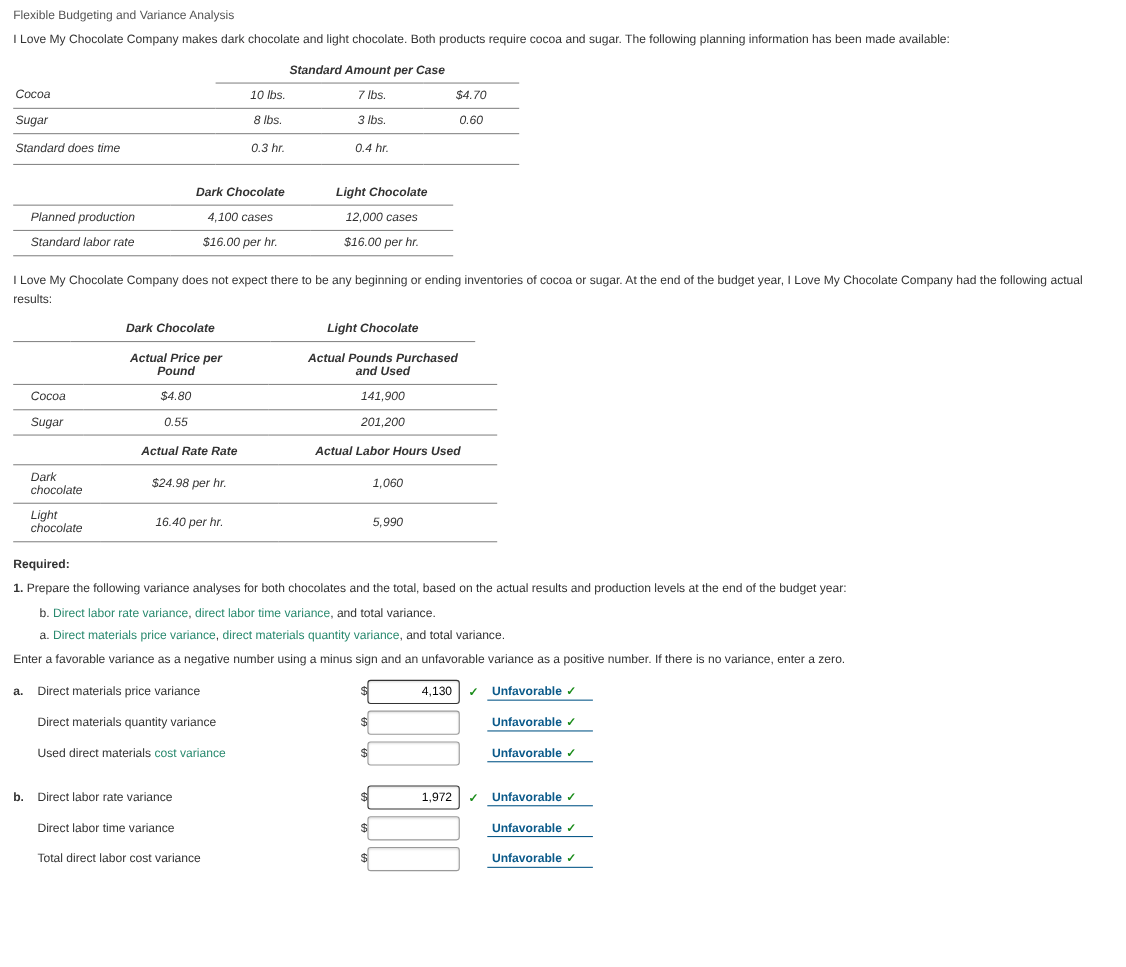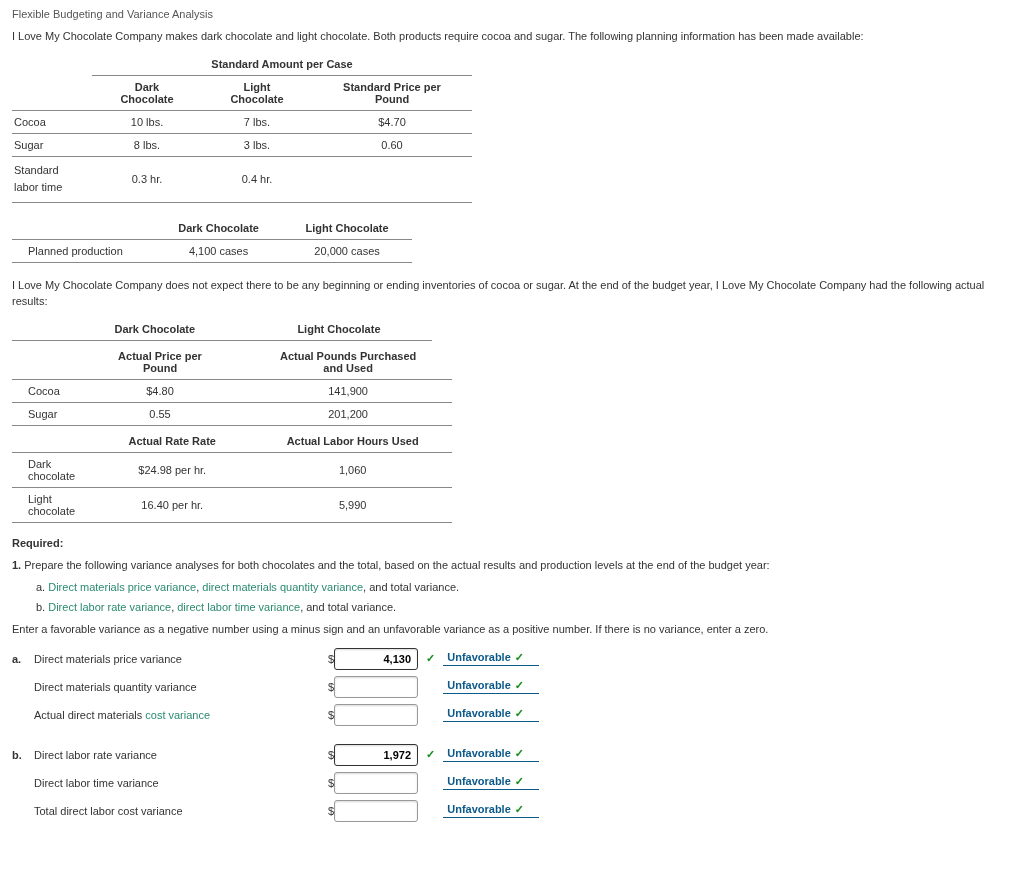--- a/index.html
+++ b/index.html
@@ -11,42 +11,42 @@
     width: 1024px;
     box-sizing: border-box;
     background: #fff;
   }
   .title { color: #555; margin-bottom: 4px; }
   p { margin: 8px 0; line-height: 1.5; color: #333; }
   table { border-collapse: collapse; margin: 8px 0 14px 0; }
   th, td { padding: 5px 10px; text-align: center; }
   th { font-weight: bold; color: #333; }
   td.rowlabel, th.rowlabel { text-align: left; padding-left: 2px; }
-  .hr-light { border-bottom: 1px solid #888; }
+  .hr-light { border-bottom: 1px solid #888; font-style: italic; }
   .bold { font-weight: bold; }
   .link { color: #2a8a6f; text-decoration: none; }
   .req { font-weight: bold; margin-top: 6px; }
   .subletters { margin-left: 24px; margin-top:4px; }
   .subletters div { margin: 8px 0; }
   .ans-block { margin: 10px 0 18px 0; }
   .ans-row { display:flex; align-items:center; margin:6px 0; }
   .ans-letter { width:18px; font-weight:bold; }
   .ans-label { width:290px; padding-left:4px; }
   .dollar { width:10px; text-align:right; }
   .ans-input {
     width: 70px; height: 18px;
     border: 1px solid #999;
     border-radius: 3px;
     box-shadow: inset 0 1px 2px rgba(0,0,0,0.15);
     text-align: right;
     padding: 1px 6px;
     font-family: inherit; font-size: 11px;
     background:#fff;
   }
-  .ans-input.filled { border-color:#333; font-weight:bold; }
+  .ans-input.filled { border-color:#333; font-weight:normal; }
   .check { color:#1a8c1a; font-weight:bold; margin: 0 8px; }
   .dropdown {
     color:#0b5a8a; font-weight:bold;
     border-bottom: 1px solid #0b5a8a;
     padding: 0 2px 1px 4px;
     display:inline-block;
     min-width: 90px;
   }
   .dropdown .chev { color:#1a8c1a; margin-left:4px; font-weight:bold; }
   .narrow td, .narrow th { padding: 5px 16px; }
@@ -57,57 +57,56 @@
 <div class="title">Flexible Budgeting and Variance Analysis</div>
 <p>I Love My Chocolate Company makes dark chocolate and light chocolate. Both products require cocoa and sugar. The following planning information has been made available:</p>
 
 <table style="width:460px;">
   <tbody>
       <tr>
         <th class="rowlabel"></th>
         <th colspan="3" class="hr-light">Standard Amount per Case</th>
       </tr>
   <tr class="hr-light">
-    <th class="rowlabel"></th>
-    <th style="width:90px;">Dark<br>Chocolate</th>
-    <th style="width:90px;">Light<br>Chocolate</th>
-    <th style="width:140px;">Standard Price per<br>Pound</th>
-  </tr>
-  <tr class="hr-light">
         <td class="rowlabel">Cocoa</td>
         <td>10 lbs.</td>
         <td>7 lbs.</td>
         <td>$4.70</td>
       </tr>
   <tr class="hr-light">
         <td class="rowlabel">Sugar</td>
         <td>8 lbs.</td>
         <td>3 lbs.</td>
         <td>0.60</td>
       </tr>
   <tr class="hr-light">
-        <td class="rowlabel" style="line-height:1.6;">Standard labor time</td>
+        <td class="rowlabel" style="line-height:1.6;">Standard does time</td>
         <td>0.3 hr.</td>
         <td>0.4 hr.</td>
         <td></td>
       </tr>
 </tbody>
   </table>
 
 <table class="narrow" style="width:400px;">
   <tbody>
       <tr class="hr-light">
         <th class="rowlabel"></th>
         <th>Dark Chocolate</th>
         <th>Light Chocolate</th>
       </tr>
   <tr class="hr-light">
         <td class="rowlabel">Planned production</td>
         <td>4,100 cases</td>
-        <td>20,000 cases</td>
+        <td>12,000 cases</td>
+      </tr>
+  <tr class="hr-light">
+        <td class="rowlabel">Standard labor rate</td>
+        <td>$16.00 per hr.</td>
+        <td>$16.00 per hr.</td>
       </tr>
 </tbody>
   </table>
 
 <p>I Love My Chocolate Company does not expect there to be any beginning or ending inventories of cocoa or sugar. At the end of the budget year, I Love My Chocolate Company had the following actual results:</p>
 
 <table class="narrow" style="width:420px;">
   <tbody>
       <tr class="hr-light">
         <th class="rowlabel"></th>
@@ -155,24 +154,24 @@
         <td>5,990</td>
       </tr>
 </tbody>
   </table>
 
 <div class="req">Required:</div>
 
 <p><span class="bold">1.&nbsp;</span><span>Prepare the following variance analyses for both chocolates and the total, based on the actual results and production levels at the end of the budget year:</span></p>
 <div class="subletters">
   <div>
+    <span>b. </span><a class="link">Direct labor rate variance</a><span>, </span><a class="link">direct labor time variance</a><span>, and total variance.</span>
+  </div>
+  <div>
     <span>a. </span><a class="link">Direct materials price variance</a><span>, </span><a class="link">direct materials quantity variance</a><span>, and total variance.</span>
-  </div>
-  <div>
-    <span>b. </span><a class="link">Direct labor rate variance</a><span>, </span><a class="link">direct labor time variance</a><span>, and total variance.</span>
   </div>
 </div>
 
 <p>Enter a favorable variance as a negative number using a minus sign and an unfavorable variance as a positive number. If there is no variance, enter a zero.</p>
 
 <div class="ans-block">
   <div class="ans-row">
     <div class="ans-letter">a.</div>
     <div class="ans-label">Direct materials price variance</div>
     <div class="dollar">$</div>
@@ -183,21 +182,21 @@
   <div class="ans-row">
     <div class="ans-letter"></div>
     <div class="ans-label">Direct materials quantity variance</div>
     <div class="dollar">$</div>
     <input class="ans-input" value="" style="">
     <span class="check" style="visibility:hidden;">✓</span>
     <span class="dropdown"><span>Unfavorable</span><span class="chev">✓</span></span>
   </div>
   <div class="ans-row">
     <div class="ans-letter"></div>
-    <div class="ans-label"><span>Actual direct materials </span><a class="link">cost variance</a></div>
+    <div class="ans-label"><span>Used direct materials </span><a class="link">cost variance</a></div>
     <div class="dollar">$</div>
     <input class="ans-input" value="" style="">
     <span class="check" style="visibility:hidden;">✓</span>
     <span class="dropdown"><span>Unfavorable</span><span class="chev">✓</span></span>
   </div>
 </div>
 
 <div class="ans-block">
   <div class="ans-row">
     <div class="ans-letter">b.</div>

